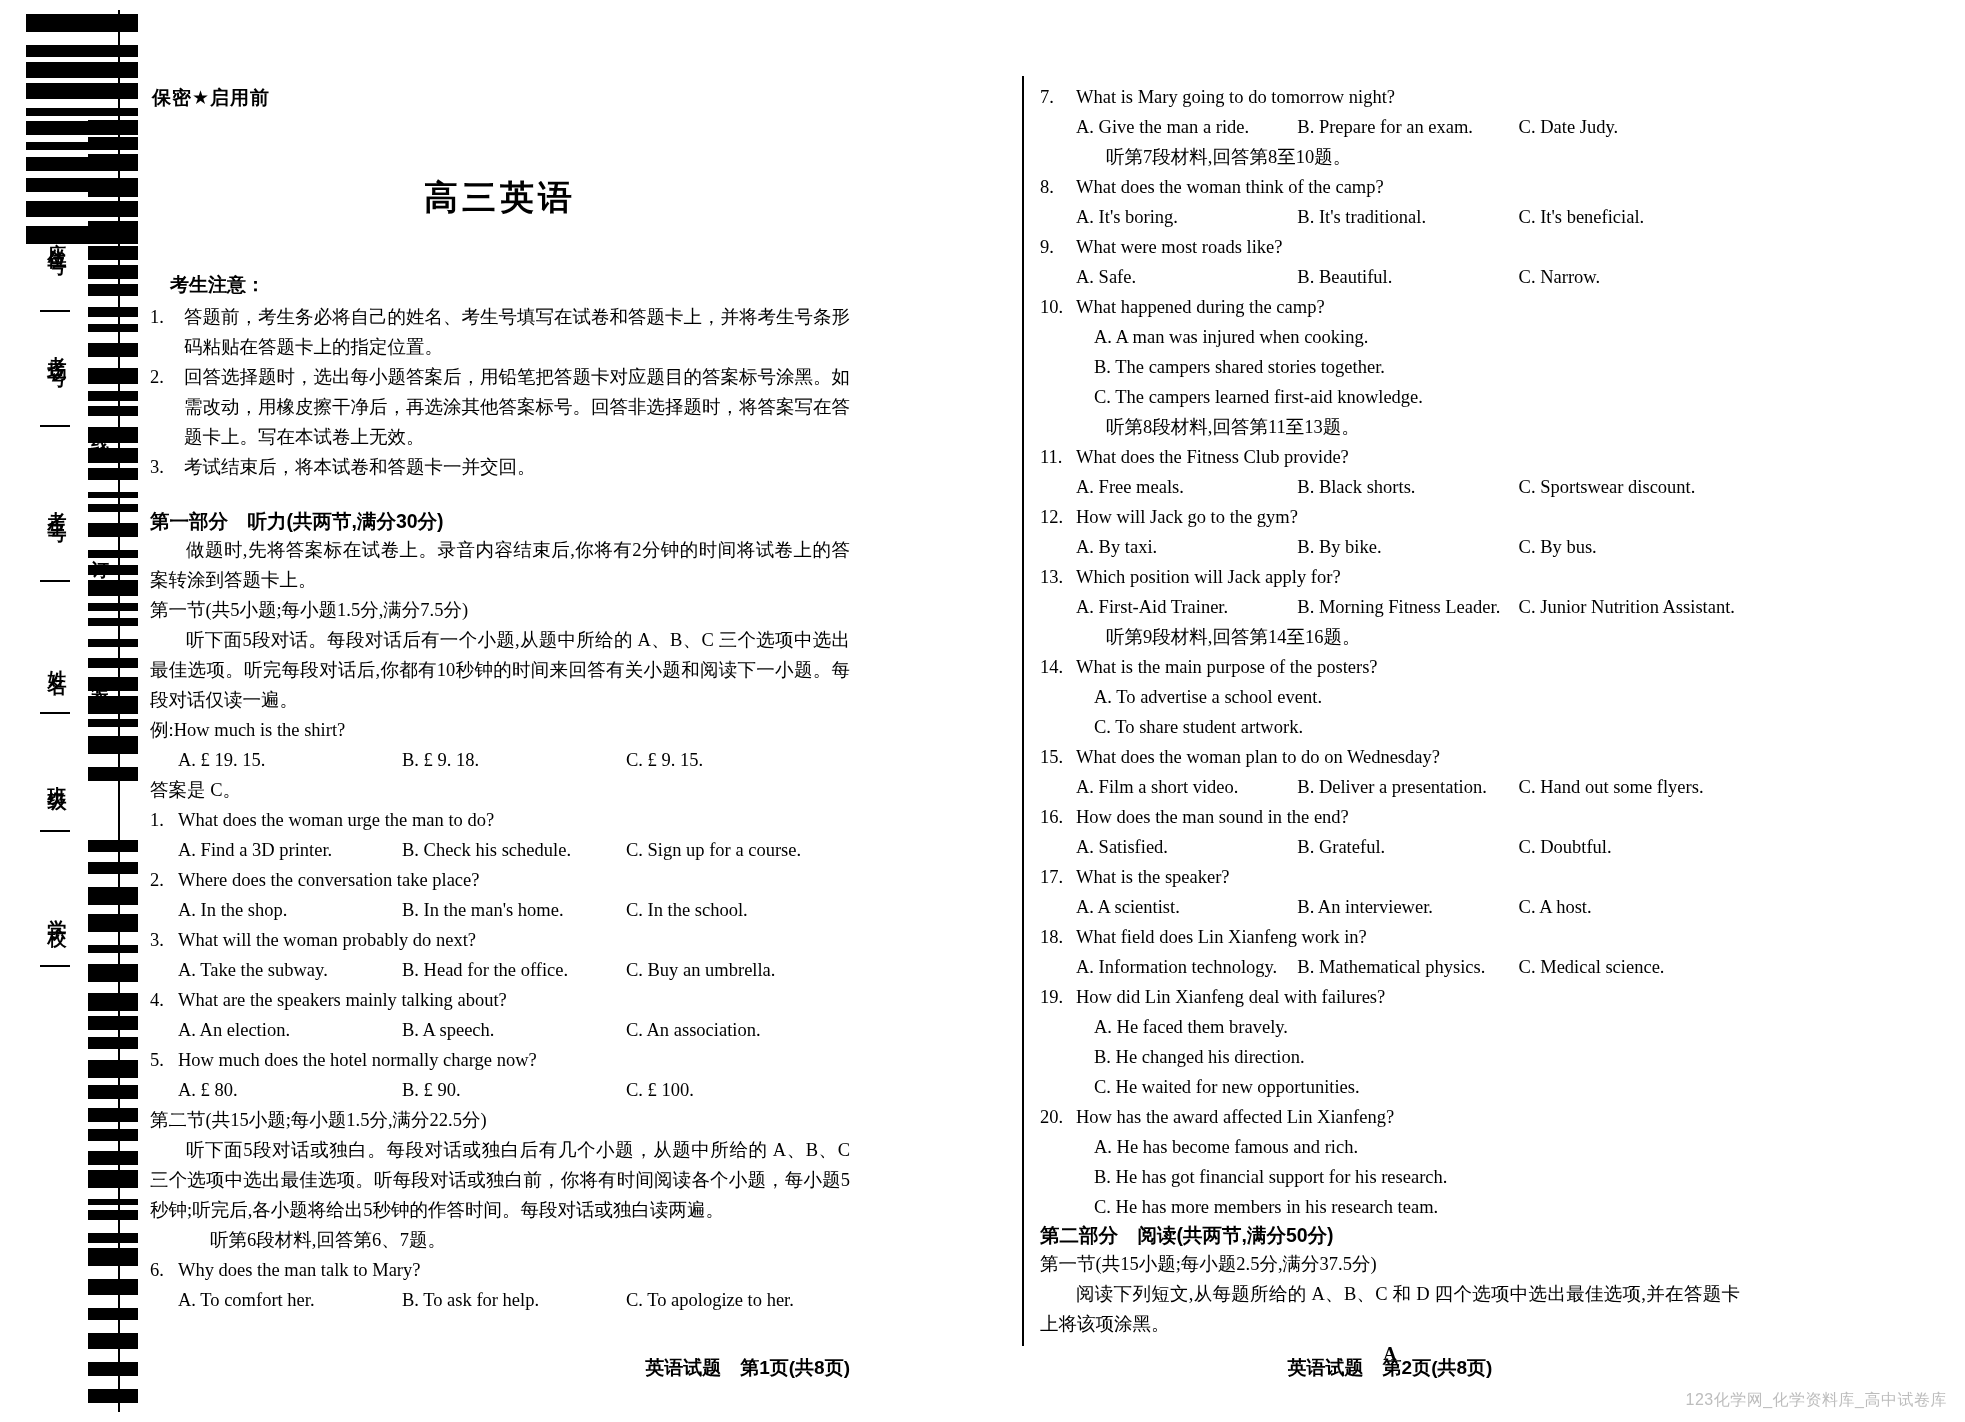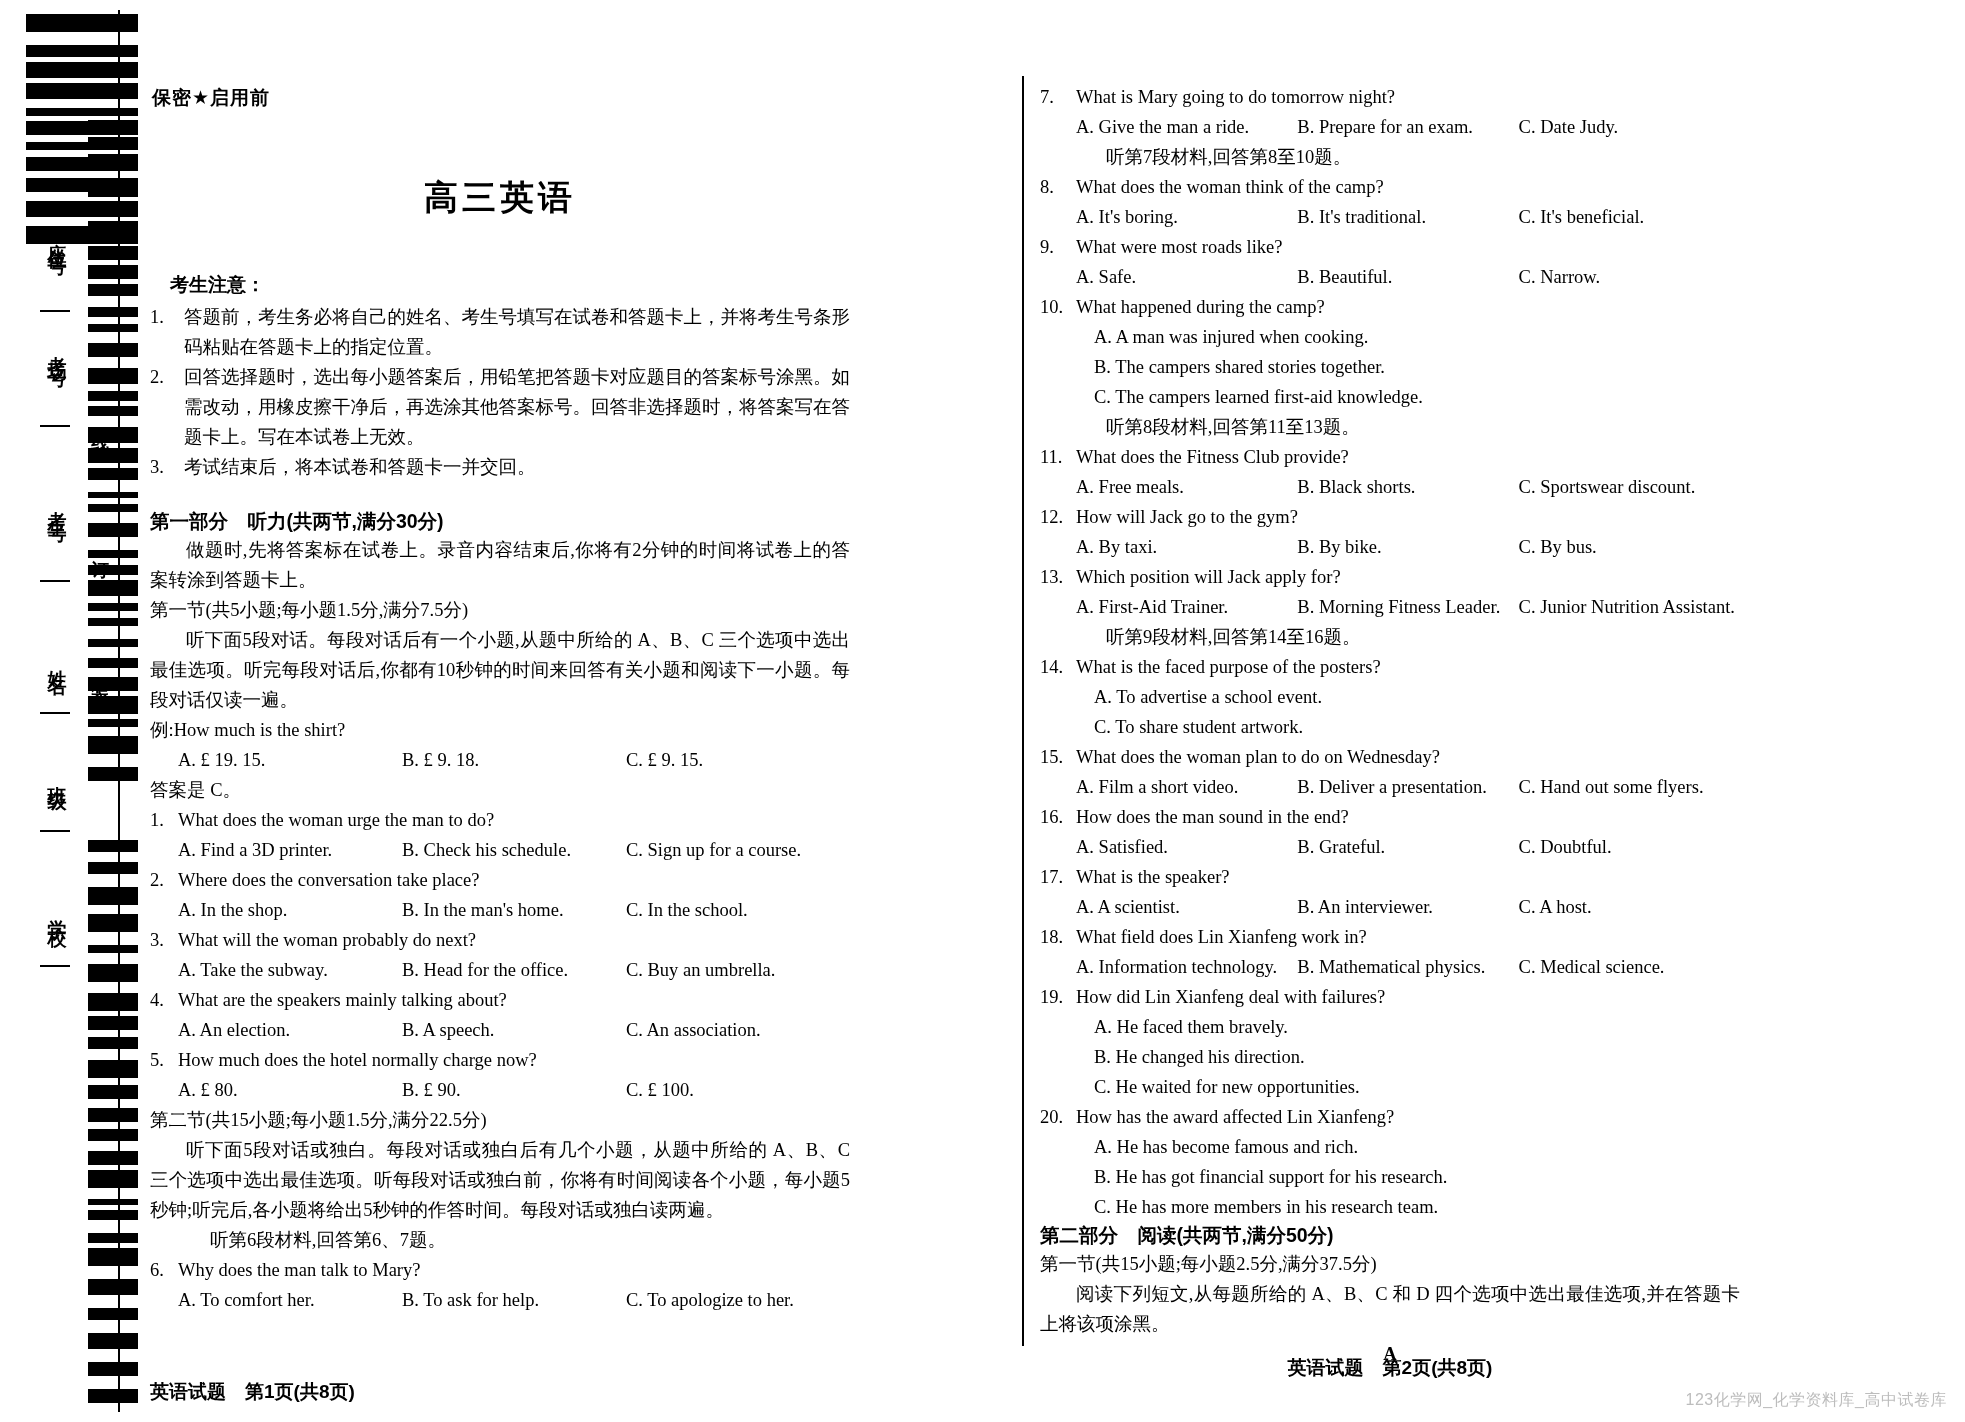--- a/index.html
+++ b/index.html
@@ -368,21 +368,21 @@
     </div>
     <div class="opts ind">
       <span class="o">A. First-Aid Trainer.</span>
       <span class="o">B. Morning Fitness Leader.</span>
       <span class="o">C. Junior Nutrition Assistant.</span>
     </div>
     <div class="note r">听第9段材料,回答第14至16题。</div>
 
     <div class="q wide">
       <span class="qn">14.</span>
-      <span>What is the faced purpose of the posters?</span>
+      <span>What is the main purpose of the posters?</span>
     </div>
     <div class="optline r">A. To advertise a school event.</div>
     <div class="optline r">C. To share student artwork.</div>
 
     <div class="q wide">
       <span class="qn">15.</span>
       <span>What does the woman plan to do on Wednesday?</span>
     </div>
     <div class="opts ind">
       <span class="o">A. Film a short video.</span>
@@ -436,21 +436,21 @@
     <div class="optline r">B. He has got financial support for his research.</div>
     <div class="optline r">C. He has more members in his research team.</div>
 
     <div class="parth">第二部分　阅读(共两节,满分50分)</div>
     <div class="sub">第一节(共15小题;每小题2.5分,满分37.5分)</div>
     <div class="para">阅读下列短文,从每题所给的 A、B、C 和 D 四个选项中选出最佳选项,并在答题卡上将该项涂黑。</div>
     <div class="center">A</div>
 
   </div>
 
-  <div class="footer" style="left:150px;width:700px;text-align:left;margin-top:24px;">
+  <div class="footer" style="left:150px;width:700px;text-align:right;">
     <span class="fl">英语试题　第1页(共8页)</span>
   </div>
   <div class="footer" style="left:1040px;width:700px;text-align:center;">
     <span class="fl">英语试题　第2页(共8页)</span>
   </div>
 
   <div class="watermark">123化学网_化学资料库_高中试卷库</div>
 </div>
 
 </body></html>

